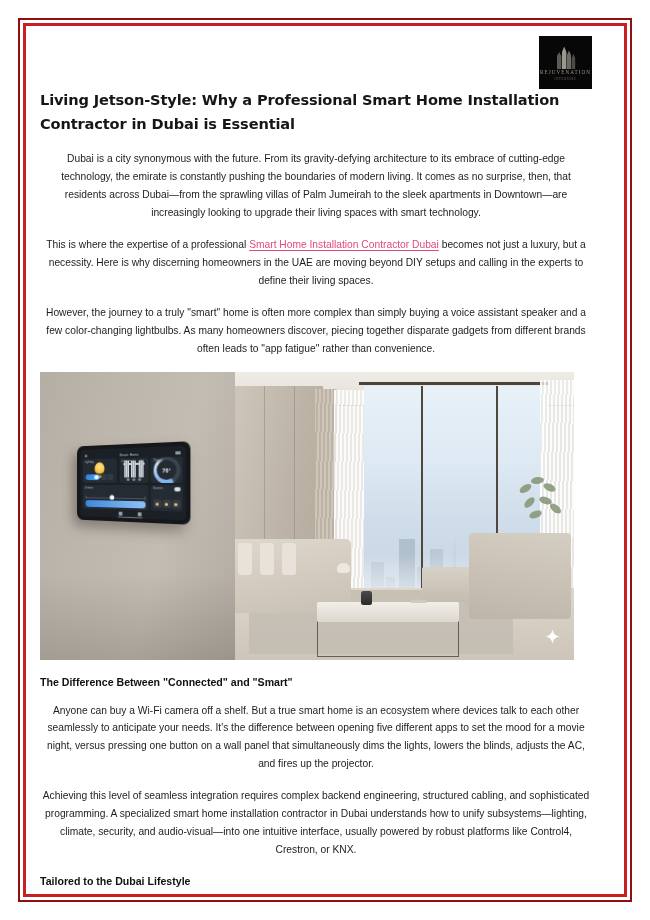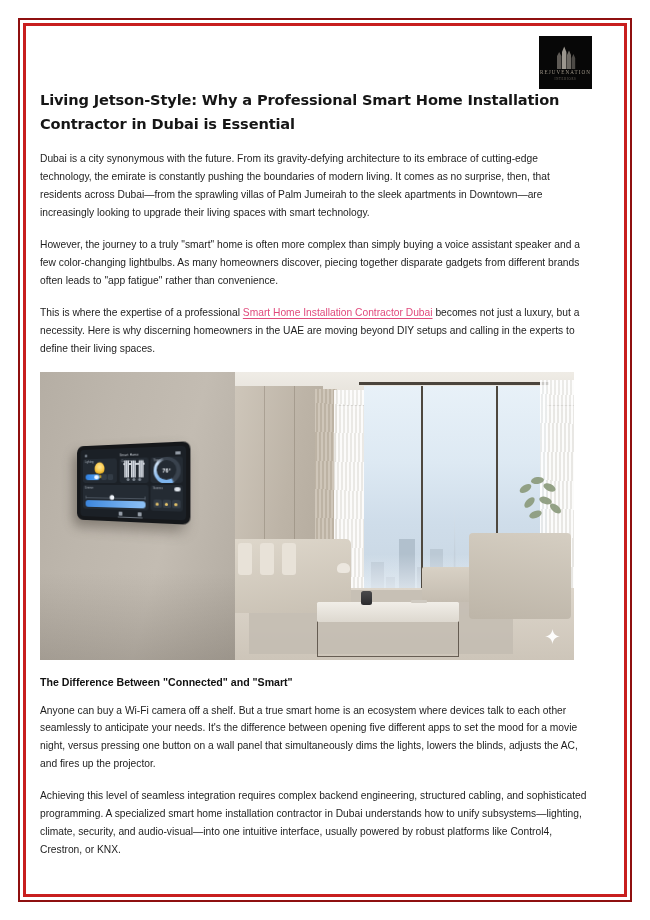--- a/index.html
+++ b/index.html
@@ -78,21 +78,21 @@
     letter-spacing: -0.15px;
     width: 520px;
     margin-top: 52px;
   }
 
   p.body-text {
     font-family: "Liberation Sans", sans-serif;
     font-size: 10.25px;
     line-height: 1.75;
     color: #1d1d1d;
-    text-align: left;
+    text-align: center;
     margin-top: 14px;
     width: 100%;
   }
 
   a.inline-link {
     color: #e04a7c;
     text-decoration: underline;
     text-underline-offset: 1.5px;
   }
 
@@ -509,23 +509,23 @@
       </svg>
     </div>
     <div class="logo-word">REJUVENATION</div>
     <div class="logo-sub">INTERIORS</div>
   </div>
 
   <h1 class="doc-title">Living Jetson-Style: Why a Professional Smart Home Installation Contractor in Dubai is Essential</h1>
 
   <p class="body-text">Dubai is a city synonymous with the future. From its gravity-defying architecture to its embrace of cutting-edge technology, the emirate is constantly pushing the boundaries of modern living. It comes as no surprise, then, that residents across Dubai—from the sprawling villas of Palm Jumeirah to the sleek apartments in Downtown—are increasingly looking to upgrade their living spaces with smart technology.</p>
 
+  <p class="body-text"><span>This is where the expertise of a professional </span><a href="#" class="inline-link">Smart Home Installation Contractor Dubai</a><span> becomes not just a luxury, but a necessity. Here is why discerning homeowners in the UAE are moving beyond DIY setups and calling in the experts to define their living spaces.</span></p>
+
   <p class="body-text">However, the journey to a truly "smart" home is often more complex than simply buying a voice assistant speaker and a few color-changing lightbulbs. As many homeowners discover, piecing together disparate gadgets from different brands often leads to "app fatigue" rather than convenience.</p>
-
-  <p class="body-text"><span>This is where the expertise of a professional </span><a href="#" class="inline-link">Smart Home Installation Contractor Dubai</a><span> becomes not just a luxury, but a necessity. Here is why discerning homeowners in the UAE are moving beyond DIY setups and calling in the experts to define their living spaces.</span></p>
 
   <div class="figure-wrap">
 
     <div class="scene-wall">
       <div class="wall-shadow"></div>
 
       <div class="tablet">
         <div class="tablet-screen">
 
           <div class="ts-topbar">
@@ -680,14 +680,15 @@
     </div>
   </div>
 
 
   <h2 class="sub-head">The Difference Between "Connected" and "Smart"</h2>
 
   <p class="body-text">Anyone can buy a Wi-Fi camera off a shelf. But a true smart home is an ecosystem where devices talk to each other seamlessly to anticipate your needs. It's the difference between opening five different apps to set the mood for a movie night, versus pressing one button on a wall panel that simultaneously dims the lights, lowers the blinds, adjusts the AC, and fires up the projector.</p>
 
   <p class="body-text">Achieving this level of seamless integration requires complex backend engineering, structured cabling, and sophisticated programming. A specialized smart home installation contractor in Dubai understands how to unify subsystems—lighting, climate, security, and audio-visual—into one intuitive interface, usually powered by robust platforms like Control4, Crestron, or KNX.</p>
 
+  <h2 class="sub-head">Tailored to the Dubai Lifestyle</h2>
 
 </div>
 
 </body></html>

